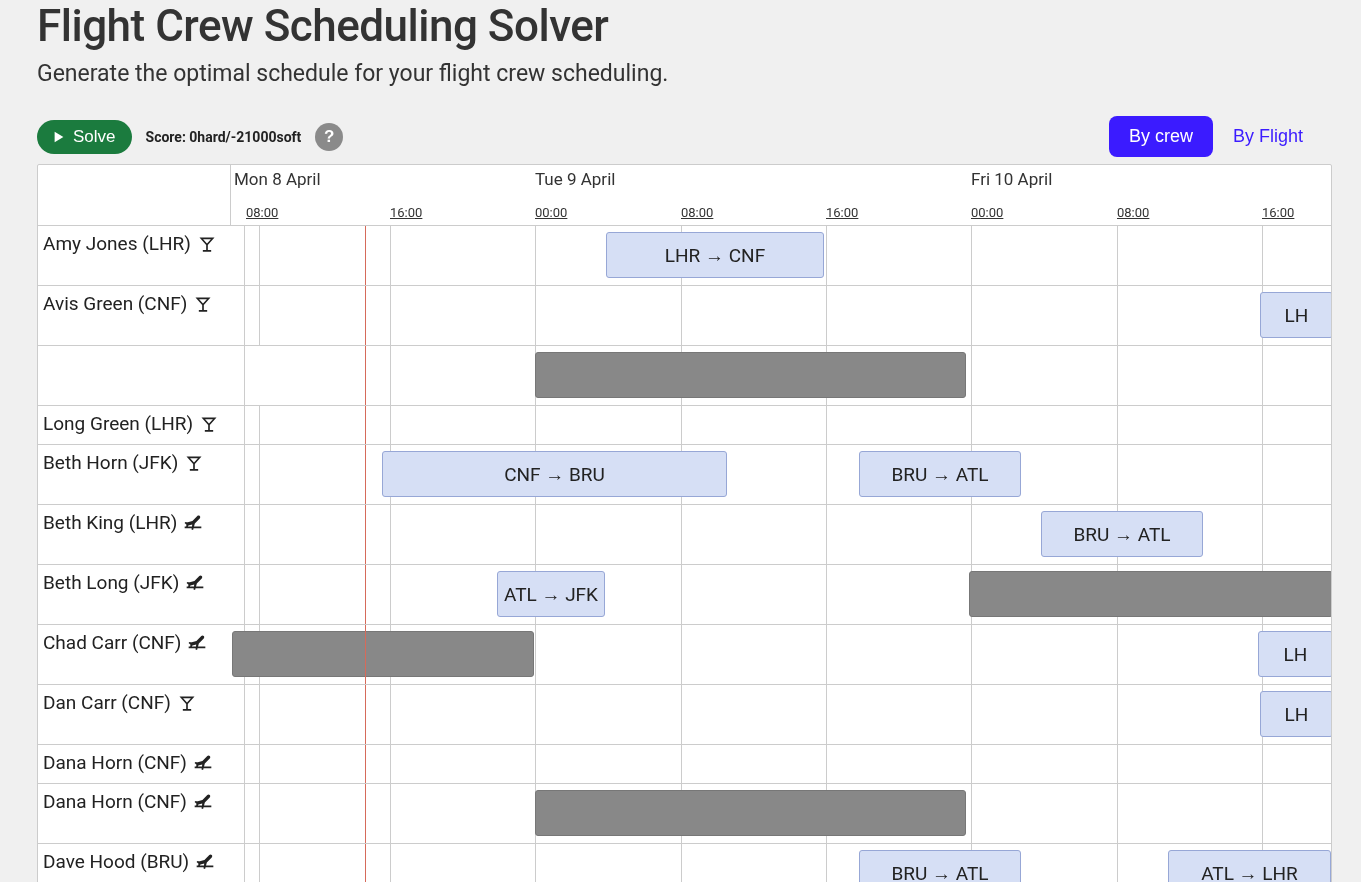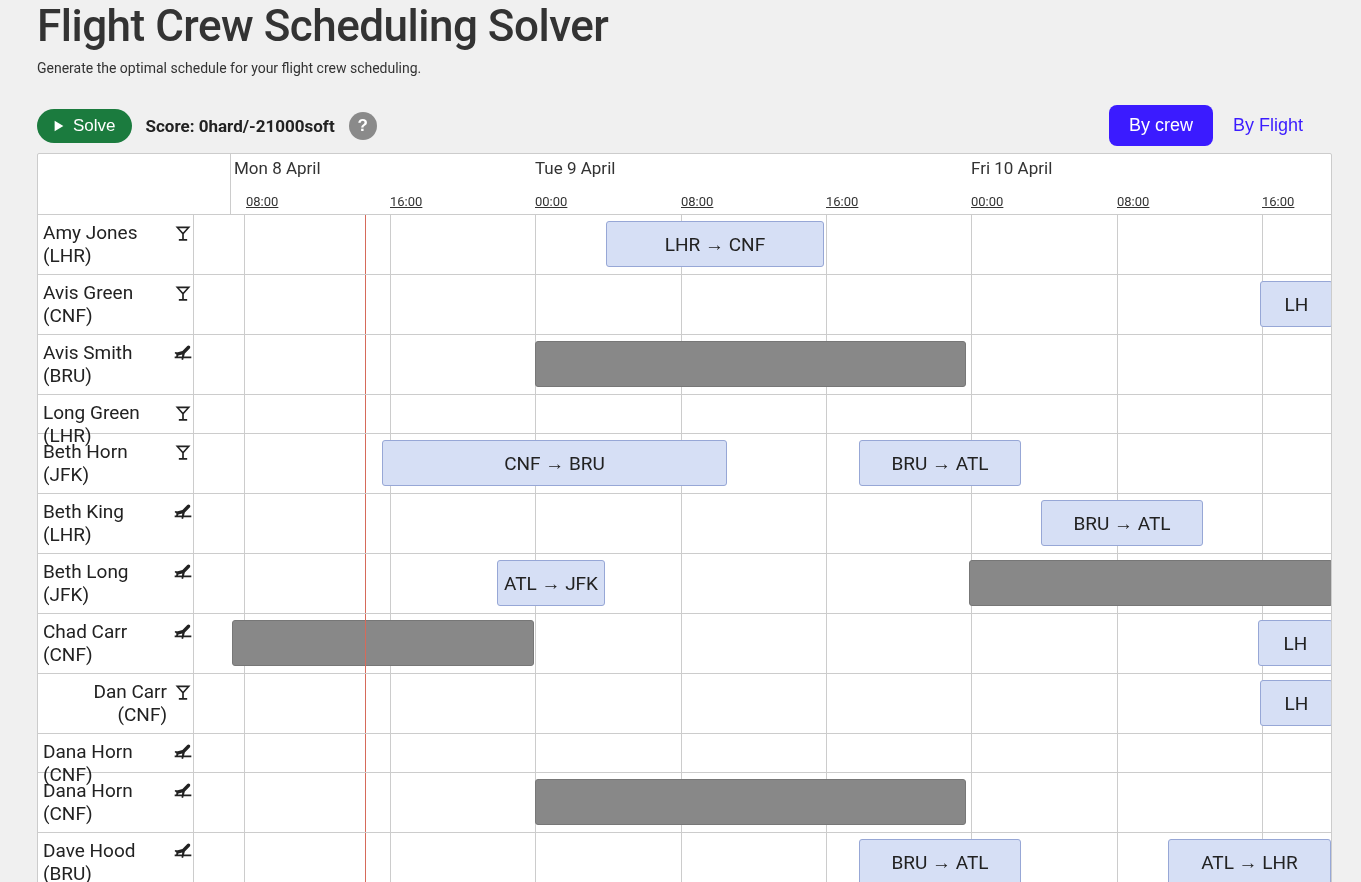--- a/index.html
+++ b/index.html
@@ -14,21 +14,21 @@
   .page {
     padding: 0 37px;
   }
   h1 {
     font-size: 44px;
     font-weight: 500;
     color: #333;
     letter-spacing: -0.5px;
   }
   .subtitle {
-    font-size: 14px;
+    font-size: 23px;
     color: #333;
     margin-top: 8px;
   }
   .toolbar {
     display: flex;
     align-items: center;
     justify-content: space-between;
     margin-top: 28px;
     margin-bottom: 6px;
   }
@@ -45,21 +45,21 @@
     padding: 7px 16px 7px 12px;
     font-size: 17px;
     font-weight: 400;
     display: inline-flex;
     align-items: center;
     gap: 4px;
     cursor: pointer;
   }
   .btn-solve svg { fill: #fff; }
   .score {
-    font-size: 17px;
+    font-size: 14px;
     font-weight: 700;
     color: #222;
   }
   .help-btn {
     width: 28px;
     height: 28px;
     border-radius: 50%;
     background: #8a8a8a;
     color: #fff;
     border: none;
@@ -132,21 +132,21 @@
   }
   .crew-row {
     position: relative;
     border-bottom: 1px solid #ccc;
   }
   .crew-label-cell {
     position: absolute;
     left: 0;
     top: 0;
     bottom: 0;
-    width: 156px;
+    width: 222px;
     border-right: 1px solid #ccc;
     display: flex;
     align-items: flex-start;
     padding: 6px 0 0 5px;
     gap: 6px;
   }
   .crew-name {
     font-size: 19px;
     color: #222;
   }
@@ -283,28 +283,20 @@
         <div class="crew-row" style="height: 60px;">
           <div class="vline" style="left: 206px;"></div>
           <div class="vline" style="left: 352px;"></div>
           <div class="vline" style="left: 497px;"></div>
           <div class="vline" style="left: 643px;"></div>
           <div class="vline" style="left: 788px;"></div>
           <div class="vline" style="left: 933px;"></div>
           <div class="vline" style="left: 1079px;"></div>
           <div class="vline" style="left: 1224px;"></div>
           <div class="nowline" style="left: 327px;"></div>
-          <div class="crew-label-cell">
-            <span class="crew-name">Avis Smith (BRU)</span>
-            <span class="role-icon">
-              <svg viewBox="0 0 24 24" width="22" height="20" fill="#222">
-                <path d="M2 18h20v2H2v-2zM3.5 13.5l7.8-2.1 5.9-5.9c.8-.8 2.1-.8 2.9 0 .8.8.8 2.1 0 2.9l-5.9 5.9-2.1 7.8-1.9-.5.9-6.1-4.6 1.2-1.4 2.4-1.5-.4.6-2.9-2.3-1.9.9-1.3 2.7 1z" transform="translate(0,-3)"></path>
-              </svg>
-            </span>
-          </div>
           <div class="blocked" style="left: 497px; width: 431px;"></div>
         </div>
         <div class="crew-row" style="height: 39px;">
           <div class="vline" style="left: 206px;"></div>
           <div class="vline" style="left: 352px;"></div>
           <div class="vline" style="left: 497px;"></div>
           <div class="vline" style="left: 643px;"></div>
           <div class="vline" style="left: 788px;"></div>
           <div class="vline" style="left: 933px;"></div>
           <div class="vline" style="left: 1079px;"></div>

